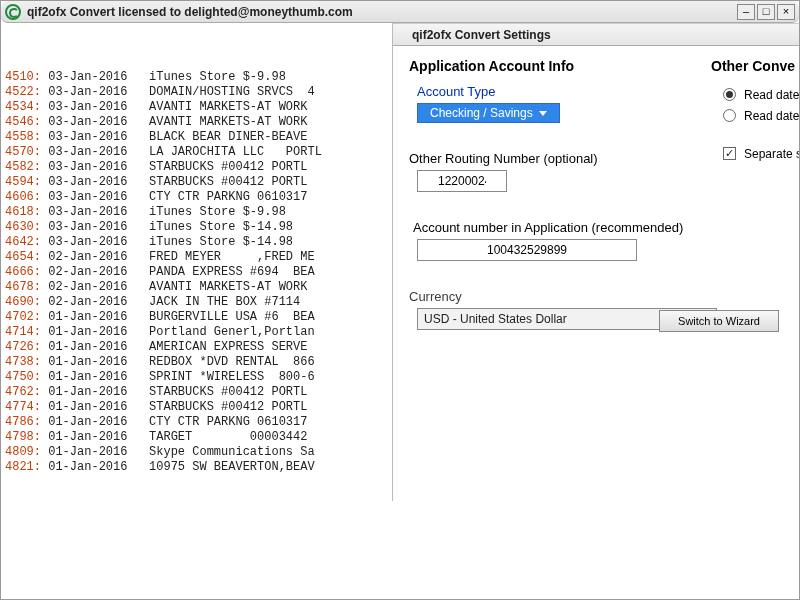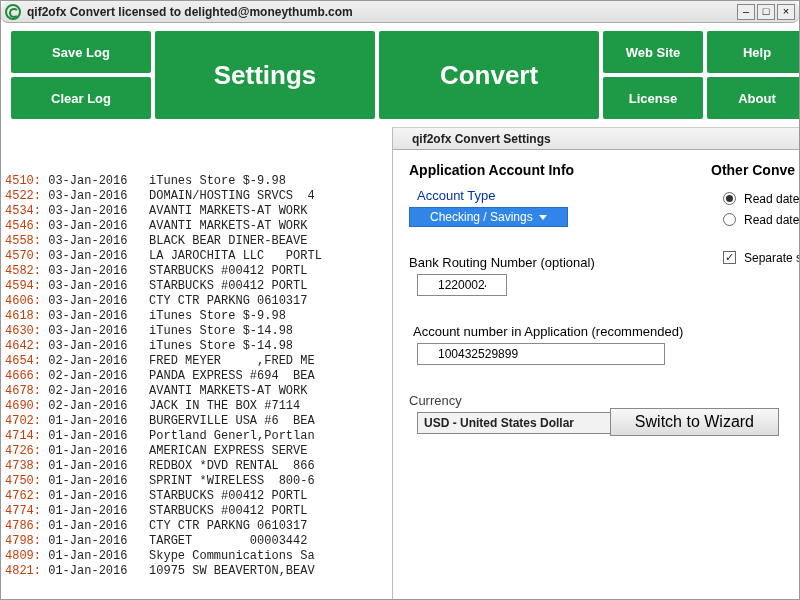--- a/index.html
+++ b/index.html
@@ -24,58 +24,48 @@
   .about      { grid-column:5; grid-row:2; }
   .main-split { display: flex; height: calc(600px - 22px - 100px); }
   .log-pane { width: 392px; border-right: 1px solid #bbb; font-family: "Courier New", monospace; font-size: 12px; overflow: hidden; padding: 2px 4px; line-height: 15px; white-space: pre; color: #222; }
   .log-pane .ln-a { color: #c2410c; display:inline; }
   .log-pane .ln-b { color: #222; display:inline; }
   .settings-panel { flex: 1; position: relative; border-top: 1px solid #ccc; overflow: hidden; }
   .settings-title { height: 22px; background: linear-gradient(#f5f5f5,#e5e5e5); border-bottom: 1px solid #aaa; display: flex; align-items: center; padding: 0 19px; font-size: 12px; color: #222; font-weight: bold; }
   .settings-body { padding: 12px 16px; font-size: 12px; color: #000; position: relative; }
   .section-head { font-size: 14px; font-weight: bold; margin-bottom: 8px; }
   .field-lbl { color: #0033aa; font-size: 13px; margin: 10px 0 4px 8px; }
-  .dd { display: inline-flex; align-items: center; background: #2f86e8; color: #fff; font-size: 12px; padding: 2px 20px; margin-left: 0; cursor: pointer; border: 1px solid #2a6cc0; }
+  .dd { display: inline-flex; align-items: center; background: #2f86e8; color: #fff; font-size: 12px; padding: 2px 12px; margin-left: 8px; cursor: pointer; border: 1px solid #2a6cc0; }
   .dd .caret { width: 0; height: 0; border-left: 4px solid transparent; border-right: 4px solid transparent; border-top: 5px solid #fff; margin-left: 6px; }
   .txtin { display: block; margin-left: 8px; border: 1px solid #888; padding: 3px 20px; font-size: 12px; }
-  .w1 { width: 90px; } .w2 { width: 248px; }
-  .curr { display: flex; align-items: center; margin-left: 8px; border: 1px solid #888; width: 300px; background: #f2f2f2; font-weight: bold; }
+  .w1 { width: 90px; } .w2 { width: 220px; text-align: center; }
+  .curr { display: flex; align-items: center; margin-left: 8px; border: 1px solid #888; width: 300px; background: #f2f2f2; }
   .curr span:first-child { flex: 1; padding: 3px 6px; font-size: 12px; color: #222; }
   .curr .car { width: 18px; text-align: center; border-left: 1px solid #888; font-size: 9px; padding: 3px 0; }
   .other-col { position: absolute; left: 318px; top: 12px; font-size: 12px; }
   .other-head { font-size: 14px; font-weight: bold; margin-bottom: 14px; white-space: nowrap; }
   .radio-row, .check-row { display: flex; align-items: flex-start; margin: 7px 12px; white-space: nowrap; }
   .radio { width: 13px; height: 13px; border: 1px solid #666; border-radius: 50%; margin-right: 8px; display: inline-flex; align-items: center; justify-content: center; }
   .radio.sel::after { content: ""; width: 7px; height: 7px; background: #333; border-radius: 50%; }
   .chk { width: 13px; height: 13px; border: 1px solid #666; margin-right: 8px; display: inline-flex; align-items: center; justify-content: center; font-size: 11px; color: #222; }
-  .switch-btn { position: absolute; right: 20px; bottom: 10px; padding: 4px 24px; border: 1px solid #888; background: linear-gradient(#f8f8f8,#ddd); font-size: 16px; cursor: pointer; }
+  .switch-btn { position: absolute; right: 20px; bottom: 10px; padding: 4px 18px; border: 1px solid #888; background: linear-gradient(#f8f8f8,#ddd); font-size: 11px; cursor: pointer; }
 </style>
 </head>
 <body>
 
 <div class="window">
 
   <div class="titlebar">
     <span class="icon-swirl"></span>
     <span class="titlebar-title">qif2ofx Convert licensed to delighted@moneythumb.com</span>
     <div class="t-btn">–</div>
     <div class="t-btn">□</div>
     <div class="t-btn">×</div>
   </div>
 
-  <div class="toolbar">
-    <div class="tbtn small save-log">Save Log</div>
-    <div class="tbtn small clear-log">Clear Log</div>
-    <div class="tbtn big settings">Settings</div>
-    <div class="tbtn big convert">Convert</div>
-    <div class="tbtn small website">Web Site</div>
-    <div class="tbtn small license">License</div>
-    <div class="tbtn small help">Help</div>
-    <div class="tbtn small about">About</div>
-  </div>
 
   <div class="main-split">
 
     <div class="log-pane" id="log-pane">
       
       <div id="log-lines"><div><span class="ln-a">4510:</span><span class="ln-b"> 03-Jan-2016   iTunes Store $-9.98</span></div><div><span class="ln-a">4522:</span><span class="ln-b"> 03-Jan-2016   DOMAIN/HOSTING SRVCS  4</span></div><div><span class="ln-a">4534:</span><span class="ln-b"> 03-Jan-2016   AVANTI MARKETS-AT WORK</span></div><div><span class="ln-a">4546:</span><span class="ln-b"> 03-Jan-2016   AVANTI MARKETS-AT WORK</span></div><div><span class="ln-a">4558:</span><span class="ln-b"> 03-Jan-2016   BLACK BEAR DINER-BEAVE</span></div><div><span class="ln-a">4570:</span><span class="ln-b"> 03-Jan-2016   LA JAROCHITA LLC   PORTL</span></div><div><span class="ln-a">4582:</span><span class="ln-b"> 03-Jan-2016   STARBUCKS #00412 PORTL</span></div><div><span class="ln-a">4594:</span><span class="ln-b"> 03-Jan-2016   STARBUCKS #00412 PORTL</span></div><div><span class="ln-a">4606:</span><span class="ln-b"> 03-Jan-2016   CTY CTR PARKNG 0610317</span></div><div><span class="ln-a">4618:</span><span class="ln-b"> 03-Jan-2016   iTunes Store $-9.98</span></div><div><span class="ln-a">4630:</span><span class="ln-b"> 03-Jan-2016   iTunes Store $-14.98</span></div><div><span class="ln-a">4642:</span><span class="ln-b"> 03-Jan-2016   iTunes Store $-14.98</span></div><div><span class="ln-a">4654:</span><span class="ln-b"> 02-Jan-2016   FRED MEYER     ,FRED ME</span></div><div><span class="ln-a">4666:</span><span class="ln-b"> 02-Jan-2016   PANDA EXPRESS #694  BEA</span></div><div><span class="ln-a">4678:</span><span class="ln-b"> 02-Jan-2016   AVANTI MARKETS-AT WORK</span></div><div><span class="ln-a">4690:</span><span class="ln-b"> 02-Jan-2016   JACK IN THE BOX #7114</span></div><div><span class="ln-a">4702:</span><span class="ln-b"> 01-Jan-2016   BURGERVILLE USA #6  BEA</span></div><div><span class="ln-a">4714:</span><span class="ln-b"> 01-Jan-2016   Portland Generl,Portlan</span></div><div><span class="ln-a">4726:</span><span class="ln-b"> 01-Jan-2016   AMERICAN EXPRESS SERVE</span></div><div><span class="ln-a">4738:</span><span class="ln-b"> 01-Jan-2016   REDBOX *DVD RENTAL  866</span></div><div><span class="ln-a">4750:</span><span class="ln-b"> 01-Jan-2016   SPRINT *WIRELESS  800-6</span></div><div><span class="ln-a">4762:</span><span class="ln-b"> 01-Jan-2016   STARBUCKS #00412 PORTL</span></div><div><span class="ln-a">4774:</span><span class="ln-b"> 01-Jan-2016   STARBUCKS #00412 PORTL</span></div><div><span class="ln-a">4786:</span><span class="ln-b"> 01-Jan-2016   CTY CTR PARKNG 0610317</span></div><div><span class="ln-a">4798:</span><span class="ln-b"> 01-Jan-2016   TARGET        00003442</span></div><div><span class="ln-a">4809:</span><span class="ln-b"> 01-Jan-2016   Skype Communications Sa</span></div><div><span class="ln-a">4821:</span><span class="ln-b"> 01-Jan-2016   10975 SW BEAVERTON,BEAV</span></div></div>
       
       
       
     </div>
@@ -89,21 +79,21 @@
 
         <div class="section-head">Application Account Info</div>
 
         <div class="field-lbl">Account Type</div>
         <div class="dd">
           <span>Checking / Savings</span>
           <span class="caret"></span>
         </div>
 
         <div style="height:18px;"></div>
-        <div class="field-lbl" style="color:#000;margin-left:0;">Bank Routing Number (optional)</div>
+        <div class="field-lbl" style="color:#000;margin-left:0;">Other Routing Number (optional)</div>
         <input class="txtin w1" value="122000247" style="">
 
         <div style="height:18px;"></div>
         <div class="field-lbl" style="color:#000;margin-left:4px;">Account number in Application (recommended)</div>
         <input class="txtin w2" value="100432529899" style="">
 
         <div style="height:18px;"></div>
         <div class="field-lbl" style="color:#404040;margin-left:0;">Currency</div>
         <div class="curr">
           <span>USD - United States Dollar</span>

